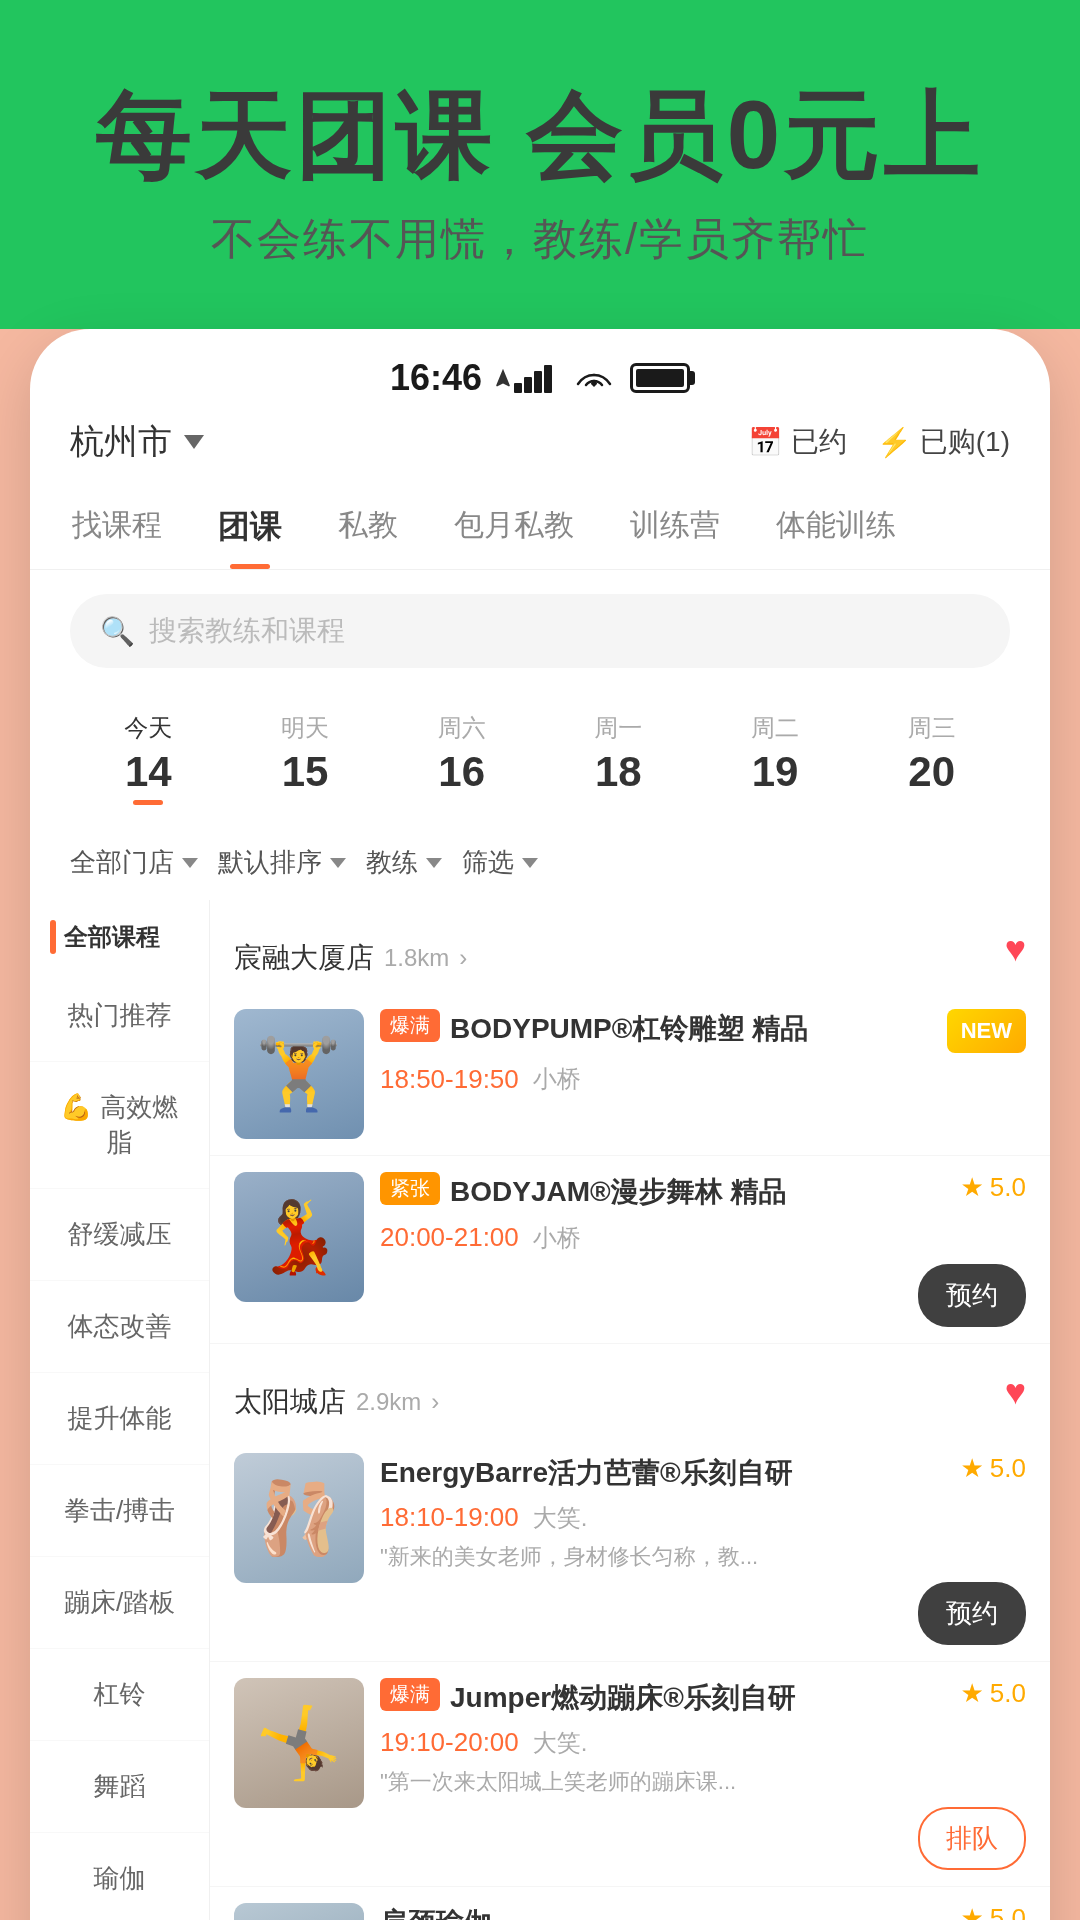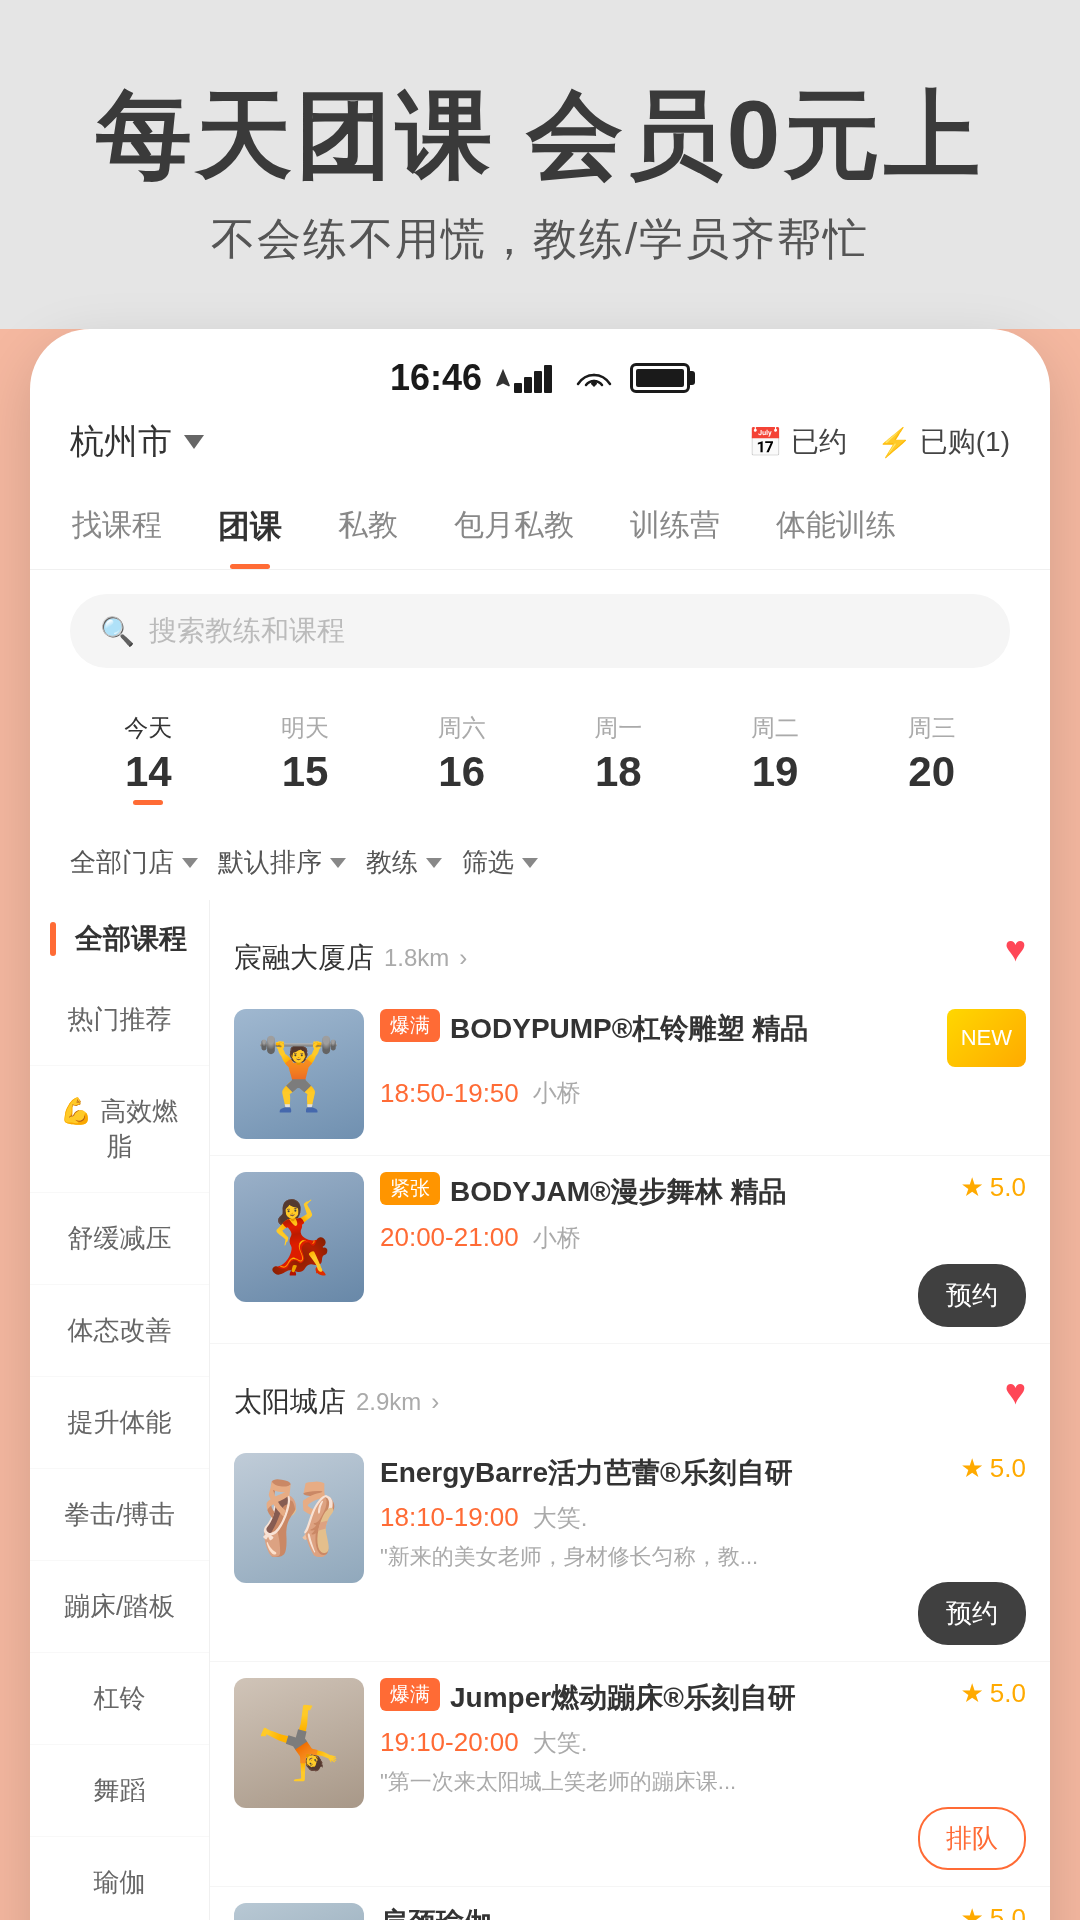--- a/index.html
+++ b/index.html
@@ -6,21 +6,21 @@
     * { box-sizing: border-box; margin: 0; padding: 0; }
     body {
       width: 1080px;
       min-height: 1920px;
       font-family: -apple-system, 'PingFang SC', 'Helvetica Neue', sans-serif;
       background: #f5b8a0;
       overflow-x: hidden;
     }
 
     .top-banner {
-      background: #e5e5e5;
+      background: #22c55e;
       padding: 80px 60px 60px;
       text-align: center;
     }
     .banner-title {
       font-size: 96px;
       font-weight: 900;
       color: #3a3a3a;
       line-height: 1.15;
       letter-spacing: 4px;
     }
@@ -245,23 +245,23 @@
 
     
     .sidebar {
       width: 180px;
       border-right: 1px solid #f0f0f0;
       flex-shrink: 0;
     }
     .sidebar-section-header {
       display: flex;
       align-items: center;
-      gap: 19px;
+      gap: 8px;
       padding: 20px 20px 16px;
-      font-size: 28px;
+      font-size: 24px;
       font-weight: 700;
       color: #333;
     }
     .sidebar-orange-bar {
       width: 6px;
       height: 34px;
       background: #ff6b35;
       border-radius: 3px;
       flex-shrink: 0;
     }
@@ -361,22 +361,22 @@
     .course-name {
       font-size: 28px;
       color: #333;
       font-weight: 600;
       line-height: 1.4;
     }
     .badge-new {
       background: linear-gradient(135deg, #ffd700, #ffaa00);
       color: #fff;
       font-size: 22px;
-      font-weight: 400;
-      padding: 16px 14px;
+      font-weight: 700;
+      padding: 9px 14px;
       border-radius: 8px;
       margin-left: auto;
       height: fit-content;
       flex-shrink: 0;
     }
     .badge-star {
       display: flex;
       align-items: center;
       gap: 6px;
       color: #ffaa00;

